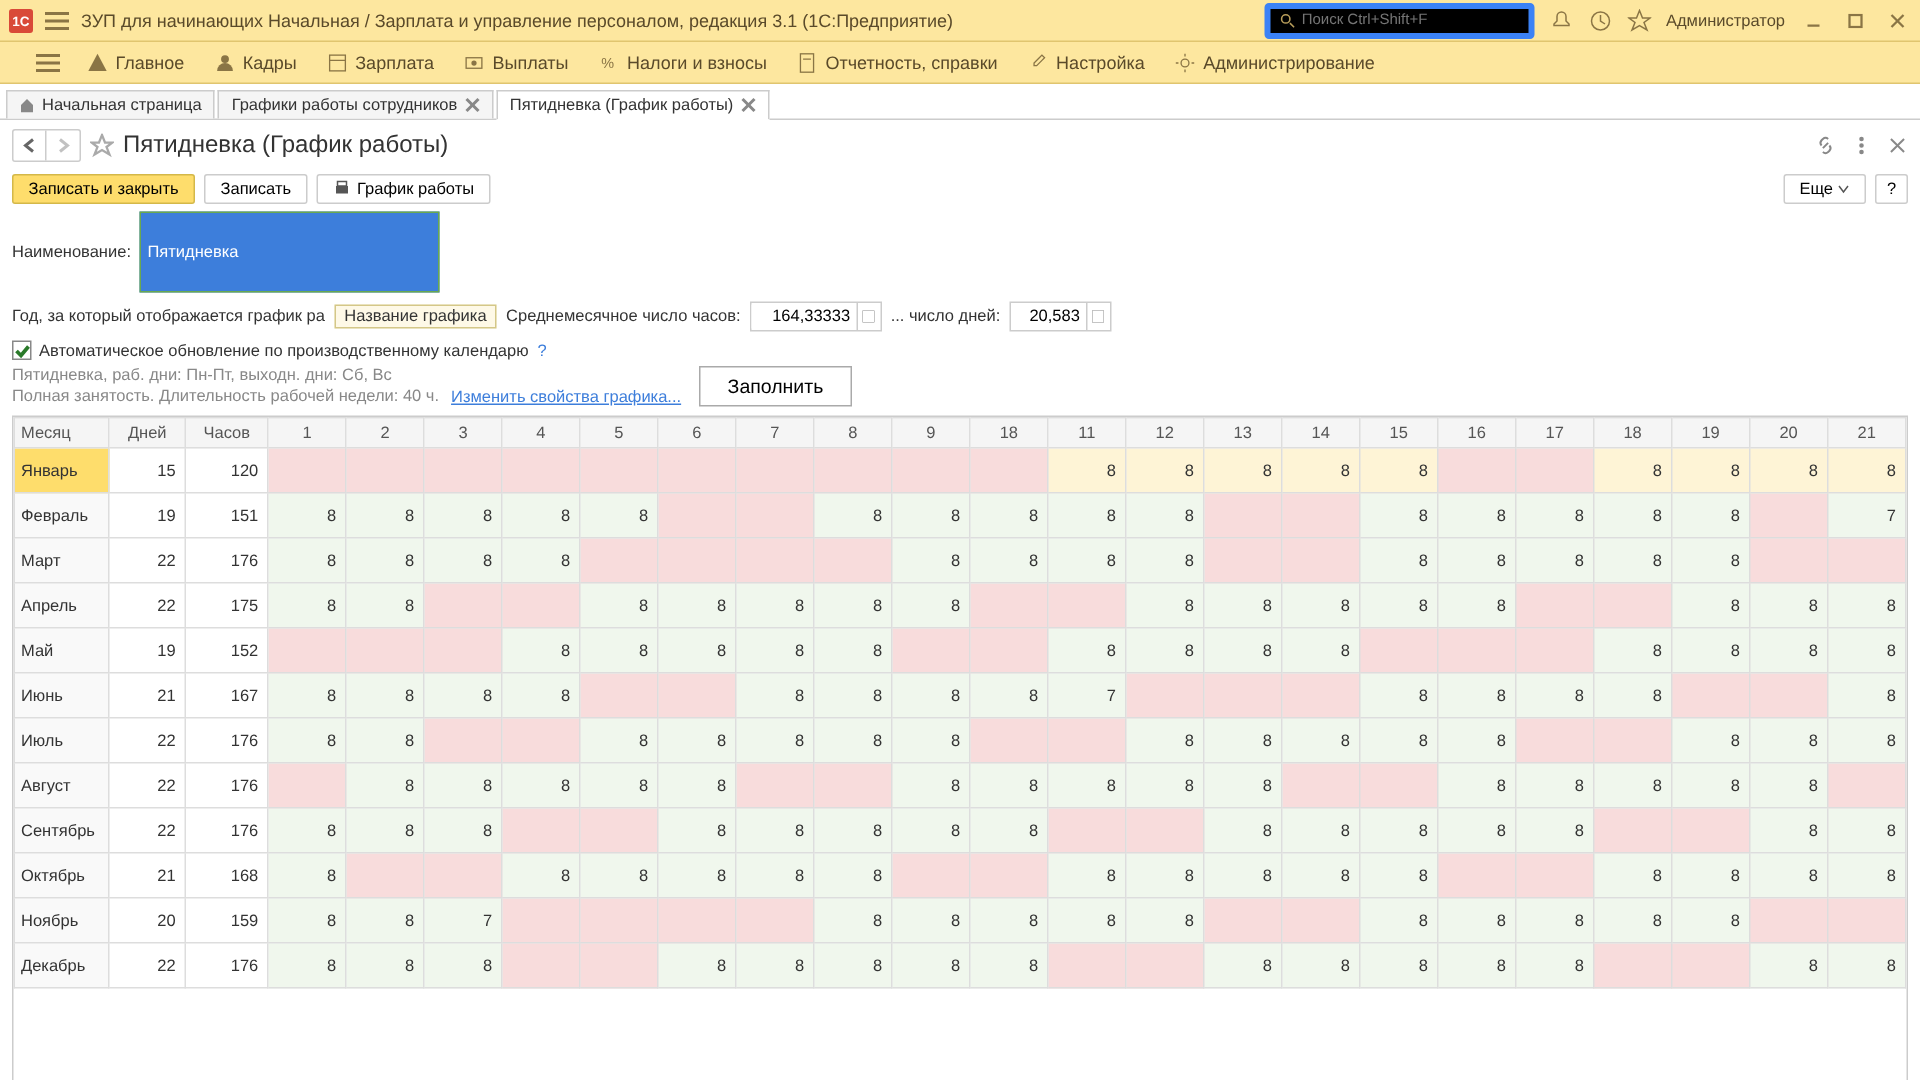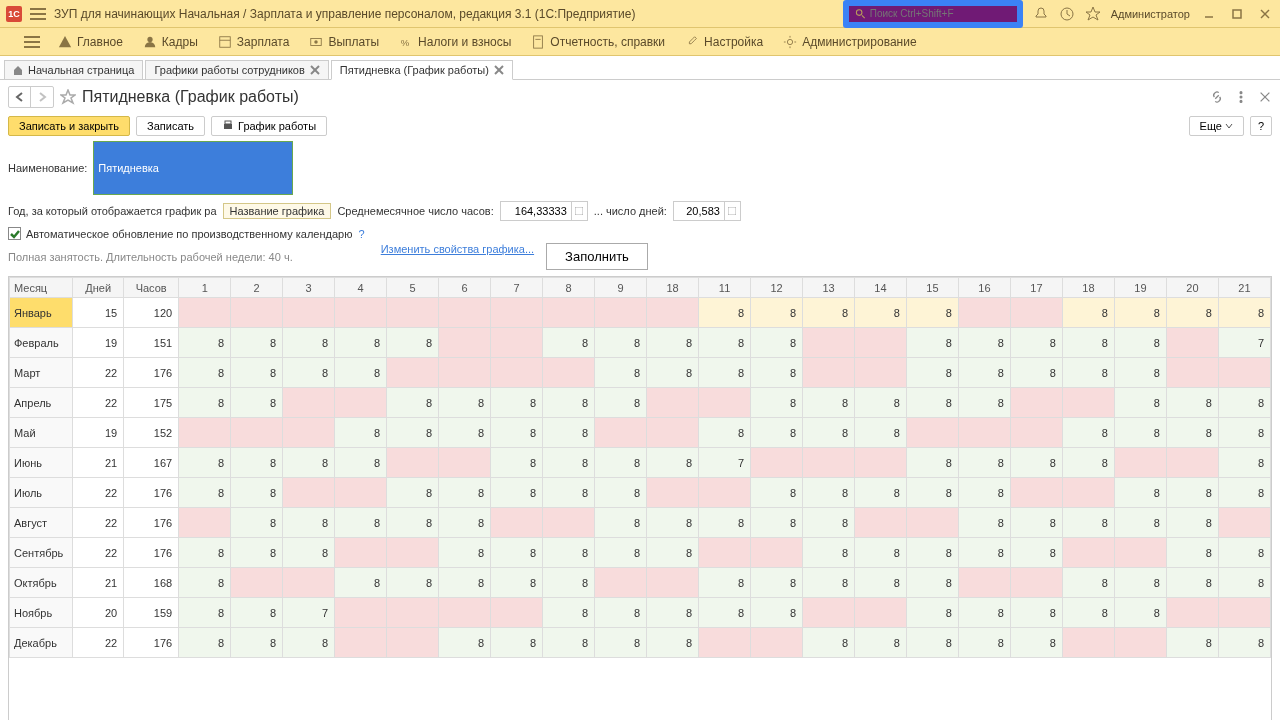--- a/index.html
+++ b/index.html
@@ -4,21 +4,21 @@
 <style>
 * { box-sizing: border-box; margin: 0; padding: 0; font-family: Arial, sans-serif; }
 body { background: #fff; font-size: 11px; color: #333; overflow: hidden; }
 
 .titlebar { background: #fde79f; height: 28px; display: flex; align-items: center; padding: 0 6px; gap: 8px; border-bottom: 1px solid #e0c56f; }
 .logo { width: 16px; height: 16px; background: #d94a38; border-radius: 2px; display: flex; align-items: center; justify-content: center; color: #fff; font-size: 9px; font-weight: bold; }
 .hamburger { width: 16px; height: 12px; display: flex; flex-direction: column; justify-content: space-between; }
 .hamburger span { height: 2px; background: #8a7545; }
 .title-text { color: #5a4a2a; font-size: 12px; }
 .titlebar-right { margin-left: auto; display: flex; align-items: center; gap: 10px; }
-.search-box { display: flex; align-items: center; background: #701a75; border: 6px solid #3b82f6; border-radius: 3px; padding: 2px 6px; width: 180px; }
+.search-box { display: flex; align-items: center; background: #000000; border: 4px solid #3b82f6; border-radius: 3px; padding: 2px 6px; width: 180px; }
 .search-box svg { width: 12px; height: 12px; fill: #b89d5a; }
 .search-box input { border: none; background: transparent; outline: none; font-size: 10px; color: #b89d5a; width: 100%; padding: 0 4px; }
 .tb-icon { width: 16px; height: 16px; fill: #8a7545; cursor: pointer; }
 .user-name { color: #5a4a2a; font-size: 11px; }
 .winbtn { width: 18px; height: 14px; display: flex; align-items: center; justify-content: center; cursor: pointer; }
 .winbtn svg { width: 10px; height: 10px; stroke: #8a7545; stroke-width: 1.5; fill: none; }
 
 .menubar { background: #fde79f; height: 28px; display: flex; align-items: center; padding: 0 24px; gap: 4px; border-bottom: 1px solid #e0c56f; }
 .menu-item { display: flex; align-items: center; gap: 5px; padding: 4px 8px; color: #5a4a2a; font-size: 12px; cursor: pointer; }
 .menu-item svg { width: 14px; height: 14px; fill: #8a7545; }
@@ -308,23 +308,24 @@
           <polyline points="1,5 4,8 9,2"></polyline>
         </svg>
       </div>
     <span>Автоматическое обновление по производственному календарю</span>
   </div>
   <span class="help-q">?</span>
 </div>
 
 <div style="display:flex;align-items:center">
   <div>
+    <div class="info-text">Пятидневка, раб. дни: Пн-Пт, выходн. дни: Сб, Вс</div>
     <div class="info-text">Полная занятость. Длительность рабочей недели: 40 ч.</div>
   </div>
-  <div style="margin-left:80px;display:flex;align-items:flex-start;gap:12px">
+  <div style="display:flex;align-items:flex-end;gap:12px">
     <span class="link">Изменить свойства графика...</span>
     <button class="fill-btn">Заполнить</button>
   </div>
 </div>
 
 <div class="table-wrap">
   <table class="grid-table">
     <thead>
         <tr id="table-head">
           <th class="col-month">Месяц</th>

